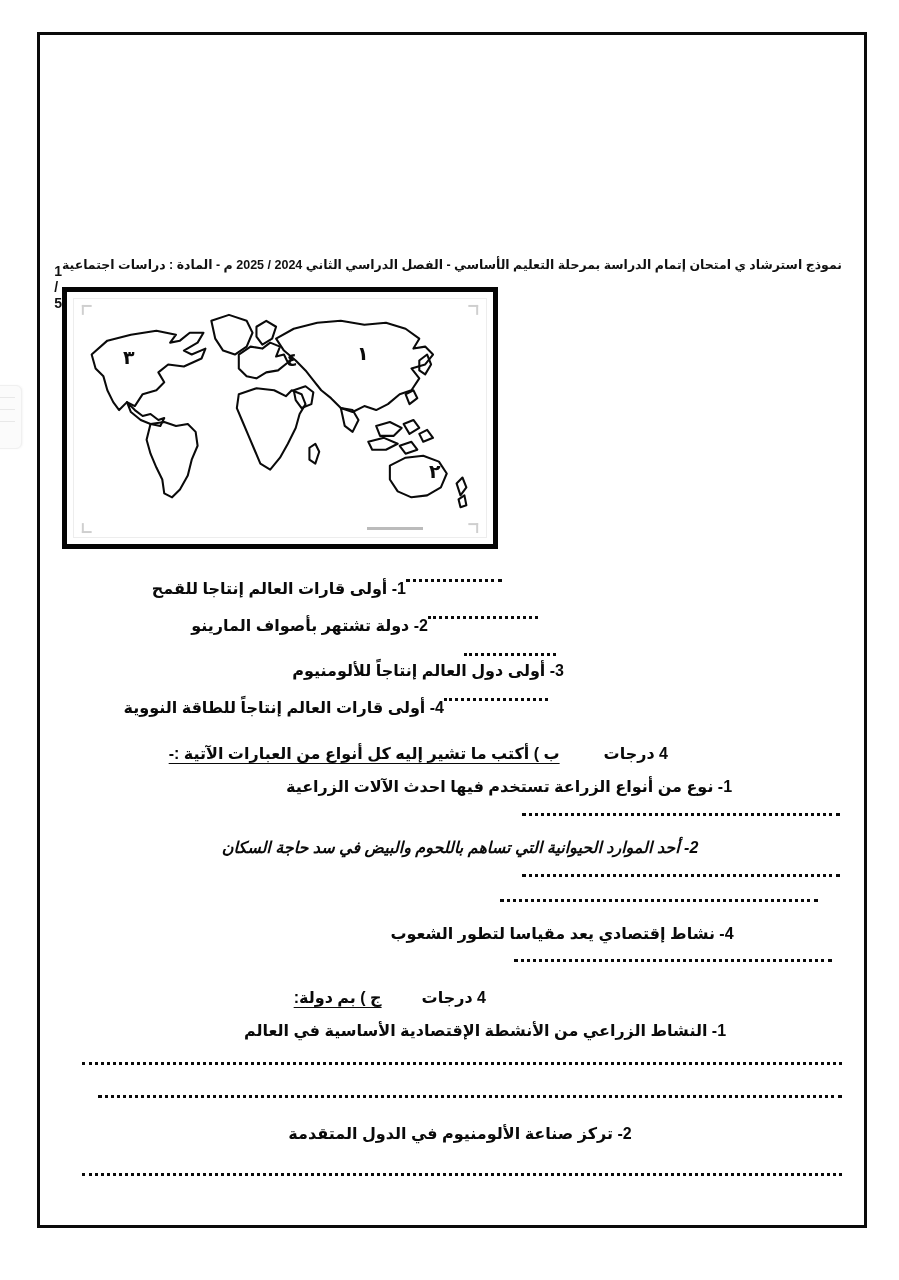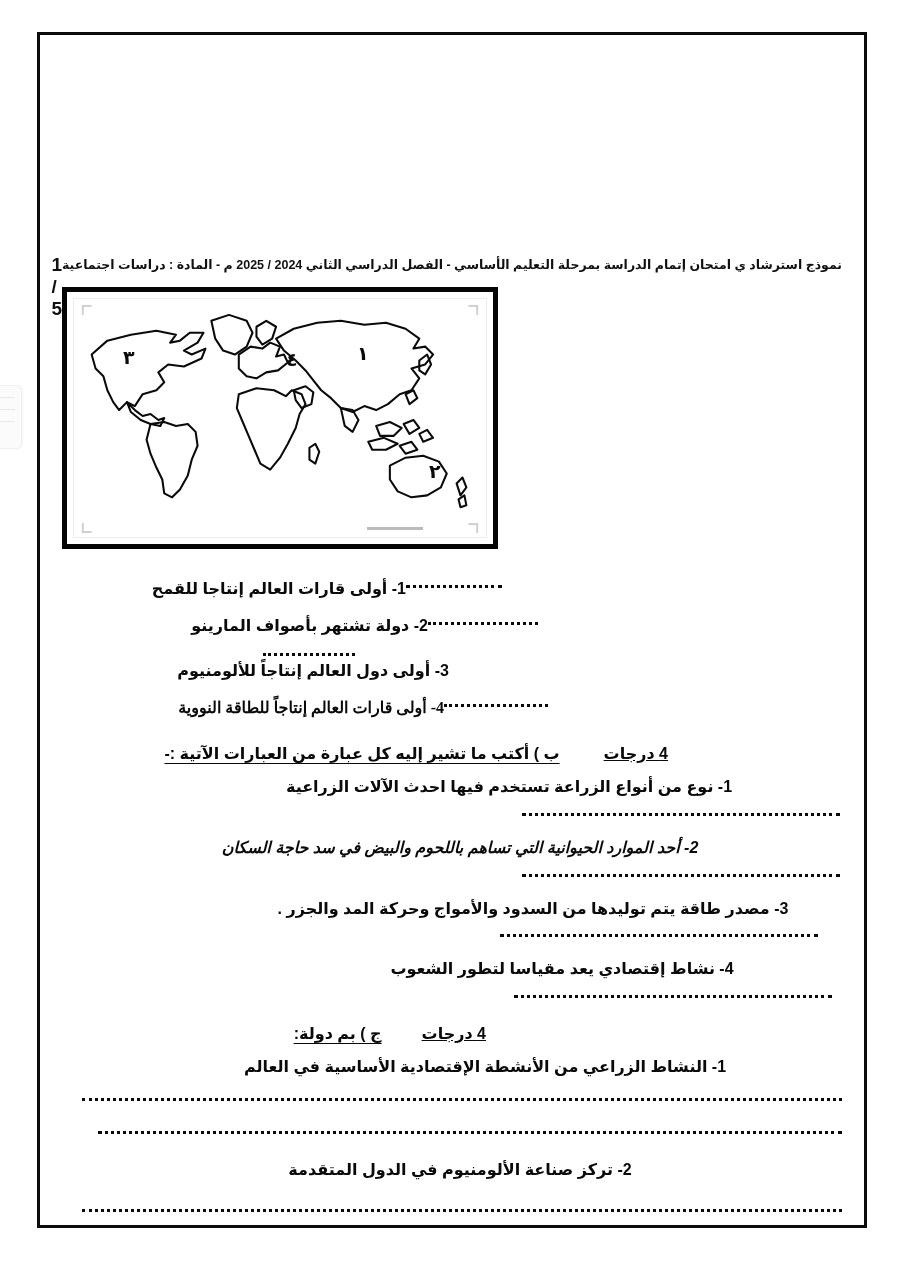--- a/index.html
+++ b/index.html
@@ -62,21 +62,21 @@
     box-sizing: border-box;
     font-size: 12.5px;
     font-weight: bold;
     color: #111;
     letter-spacing: -0.2px;
   }
   .doc-header .hdr-text { white-space: nowrap; }
   .doc-header .hdr-page {
     direction: ltr;
     font-weight: bold;
-    font-size: 19px;
+    font-size: 14px;
     padding-left: 6px;
     margin-top: 46px;
   }
 
   
   .content {
     position: absolute;
     top: 252px;
     left: 0;
     right: 0;
@@ -158,59 +158,59 @@
   .q-a-line2 .marks { white-space: nowrap; }
 
   
   .fill-list {
     margin-top: 22px;
     padding: 0;
     list-style: none;
   }
   .fill-item {
     display: flex;
-    align-items: center;
+    align-items: flex-start;
     justify-content: flex-start;
     font-size: 16px;
     font-weight: bold;
     line-height: 1.25;
     margin-bottom: 17px;
     white-space: nowrap;
   }
   .fill-item .ftext { direction: rtl; }
   .fill-item .leader {
     display: inline-block;
     border-bottom: 3.5px dotted #0a0a0a;
     margin: 0 8px 5px 0;
     height: 0;
   }
   .fi1 { margin-right: 336px; }  .fi1 .leader { width: 96px; }
   .fi2 { margin-right: 300px; }  .fi2 .leader { width: 110px; }
   .fi3 { margin-right: 282px; flex-direction: column; }  .fi3 .leader { width: 92px; }
-  .fi4 { margin-right: 290px; font-family: Liberation Serif, serif; }  .fi4 .leader { width: 104px; }
+  .fi4 { margin-right: 290px; }  .fi4 .leader { width: 104px; }
 
   
   .sec-head {
     display: flex;
     align-items: baseline;
     justify-content: flex-start;
     gap: 44px;
     font-size: 16px;
     font-weight: bold;
     margin-top: 26px;
     margin-bottom: 14px;
     padding-right: 178px;
   }
   .sec-head.c-head { padding-right: 360px; gap: 40px; }
   .sec-head .sh-title {
     text-decoration: underline;
     text-underline-offset: 4px;
     white-space: nowrap;
   }
-  .sec-head .sh-marks { white-space: nowrap; text-decoration: underline; }
+  .sec-head .sh-marks { white-space: nowrap; }
 
   
   .stmt {
     font-size: 16px;
     font-weight: bold;
     text-align: center;
     line-height: 1.3;
     margin-bottom: 15px;
   }
   .stmt.s1 { padding-left: 110px; }
@@ -346,30 +346,29 @@
         <span class="ftext">3- أولى دول العالم إنتاجاً للألومنيوم</span>
       </li>
       <li class="fill-item fi4">
         <span class="leader"></span>
         <span class="ftext">4- أولى قارات العالم إنتاجاً للطاقة النووية</span>
       </li>
     </ul>
 
     <div class="sec-head">
       <span class="sh-marks">4 درجات</span>
-      <span class="sh-title">ب ) أكتب ما تشير إليه كل عبارة من العبارات الآتية :-</span>
+      <span class="sh-title">ب ) أكتب ما تشير إليه كل أنواع من العبارات الآتية :-</span>
     </div>
 
     <div class="stmt s1">1- نوع من أنواع الزراعة تستخدم فيها احدث الآلات الزراعية</div>
     <div class="ans-line short-a"></div>
 
     <div class="stmt s2">2- أحد الموارد الحيوانية التي تساهم باللحوم والبيض في سد حاجة السكان</div>
     <div class="ans-line short-b"></div>
 
-    <div class="stmt s3">3- مصدر طاقة يتم توليدها من السدود والأمواج وحركة المد والجزر .</div>
     <div class="ans-line short-c"></div>
 
     <div class="stmt s4">4- نشاط إقتصادي يعد مقياسا لتطور الشعوب</div>
     <div class="ans-line short-d"></div>
 
     <div class="sec-head c-head">
       <span class="sh-marks">4 درجات</span>
       <span class="sh-title">ج ) بم دولة:</span>
     </div>
 

